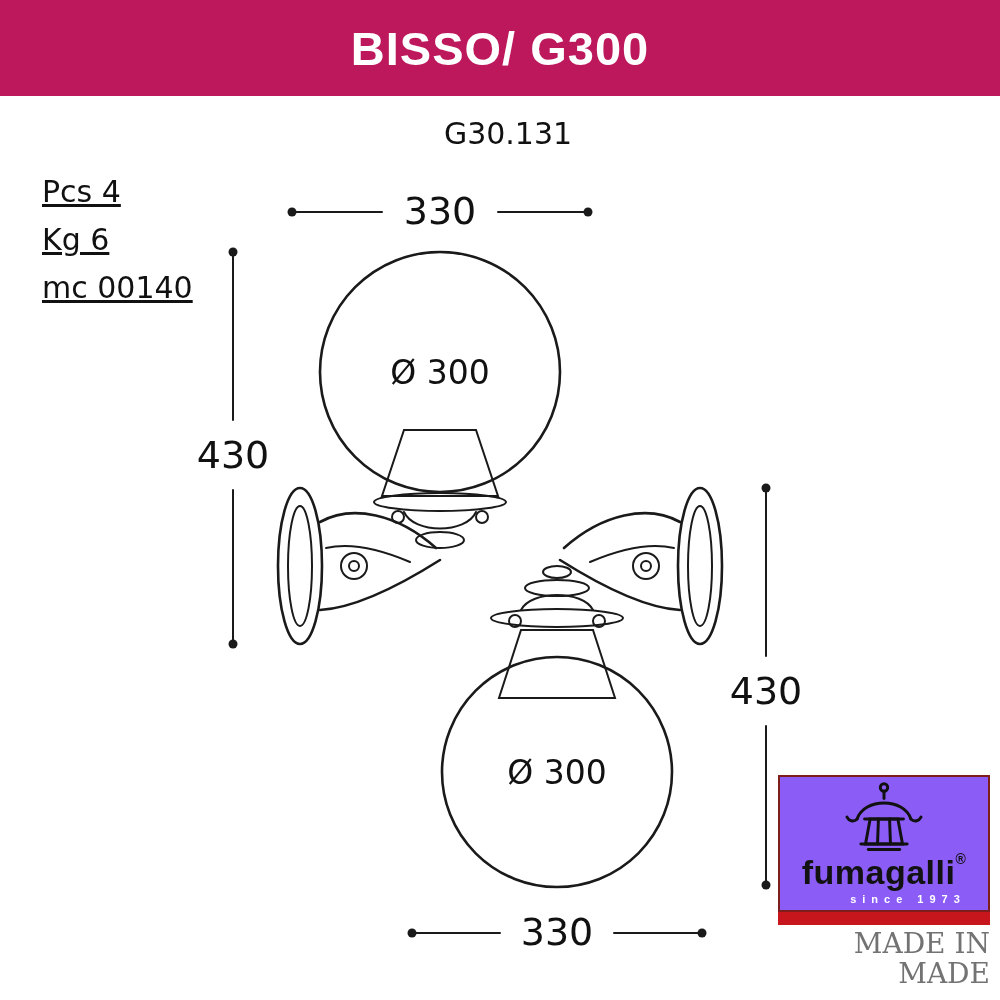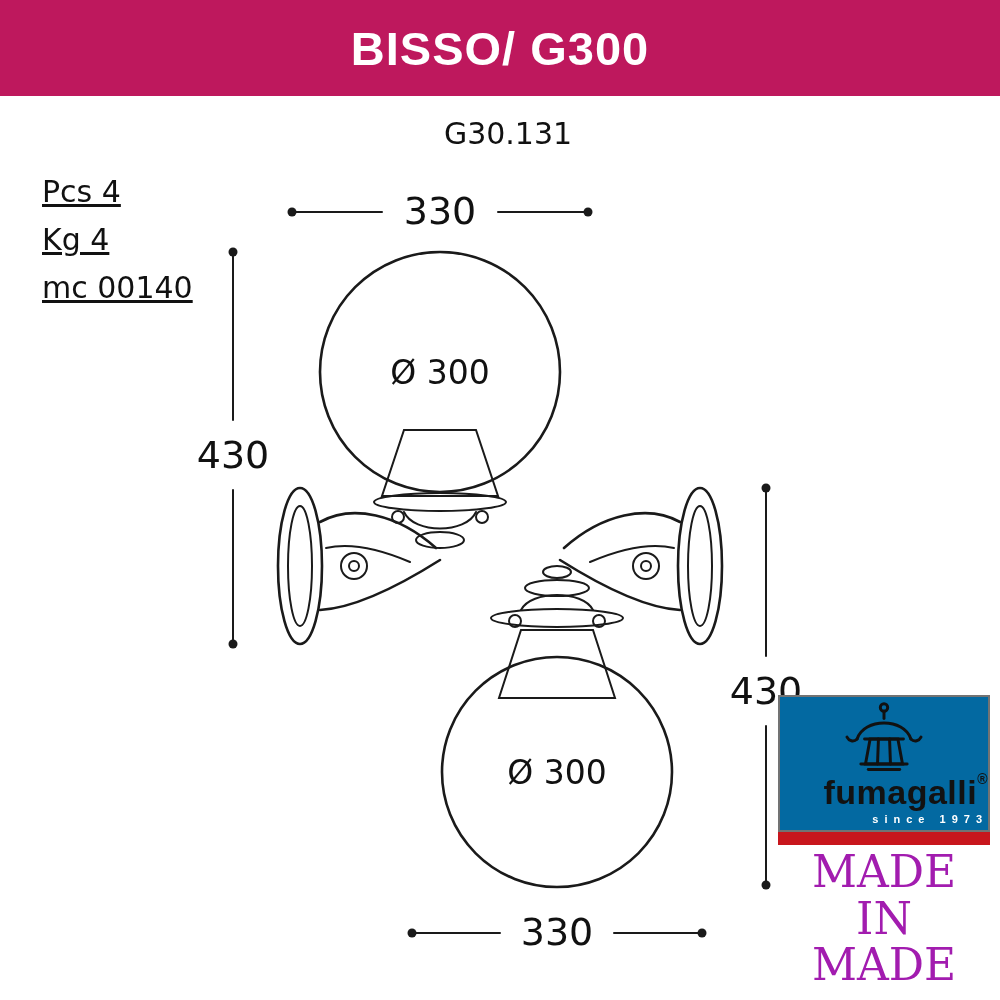--- a/index.html
+++ b/index.html
@@ -19,44 +19,44 @@
 
   svg.drawing{position:absolute;left:0;top:0;width:1000px;height:1000px;}
   svg.drawing .ln{stroke:#1a1a1a;stroke-width:2.6;fill:none;stroke-linecap:round;}
   svg.drawing .thin{stroke:#1a1a1a;stroke-width:2;fill:none;stroke-linecap:round;}
   svg.drawing .dot{fill:#1a1a1a;stroke:none;}
   svg.drawing text{font-family:"DejaVu Sans",sans-serif;fill:#111;}
   .dim-label{font-size:38px;text-anchor:middle;}
   .dia-label{font-size:33px;text-anchor:middle;}
 
   .logo{position:absolute;right:10px;bottom:12px;width:212px;}
-  .logo-yellow{background:#0369a1;border:2px solid #737373;padding:4px 0 5px;text-align:right;}
+  .logo-yellow{background:#8b5cf6;border:2px solid #7f1d1d;padding:4px 0 5px;text-align:center;}
   .lantern{display:block;margin:0 auto;}
   .brand{font-size:34px;font-weight:bold;color:#121212;line-height:1;letter-spacing:0.5px;
          font-family:"Liberation Sans",sans-serif;}
   .reg{font-size:14px;vertical-align:top;position:relative;top:-3px;font-weight:bold;}
   .since{color:#ffffff;font-size:11px;font-weight:bold;letter-spacing:6px;margin-top:4px;margin-left:48px;}
   .red-bar{height:13px;background:#c8161d;}
-  .madein{font-family:"DejaVu Serif",serif;font-size:44px;line-height:1.05;text-align:center;
-          color:#a21caf;margin-top:4px;}
+  .madein{font-family:"DejaVu Serif",serif;font-size:28px;line-height:1.05;text-align:right;
+          color:#737373;margin-top:4px;}
 </style>
 </head>
 <body>
 
 <div class="page">
 
   <header class="banner">
     <h1>BISSO/ G300</h1>
   </header>
 
   <div class="model">G30.131</div>
 
   <div class="specs">
     <div>Pcs 4</div>
-    <div>Kg 4</div>
+    <div>Kg 6</div>
     <div>mc 00140</div>
   </div>
 
   <svg class="drawing" viewBox="0 0 1000 1000">
 
     <g>
       <circle class="ln" cx="440" cy="372" r="120"></circle>
       <text class="dia-label" x="440" y="384">Ø 300</text>
 
       <path class="thin" d="M404,430 L476,430 L498,496 L382,496 Z"></path>

